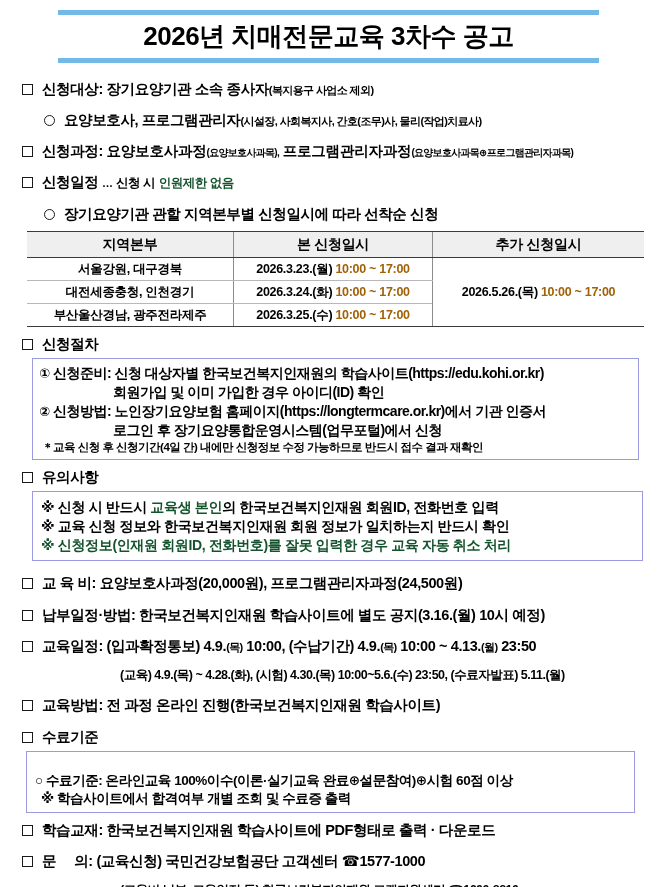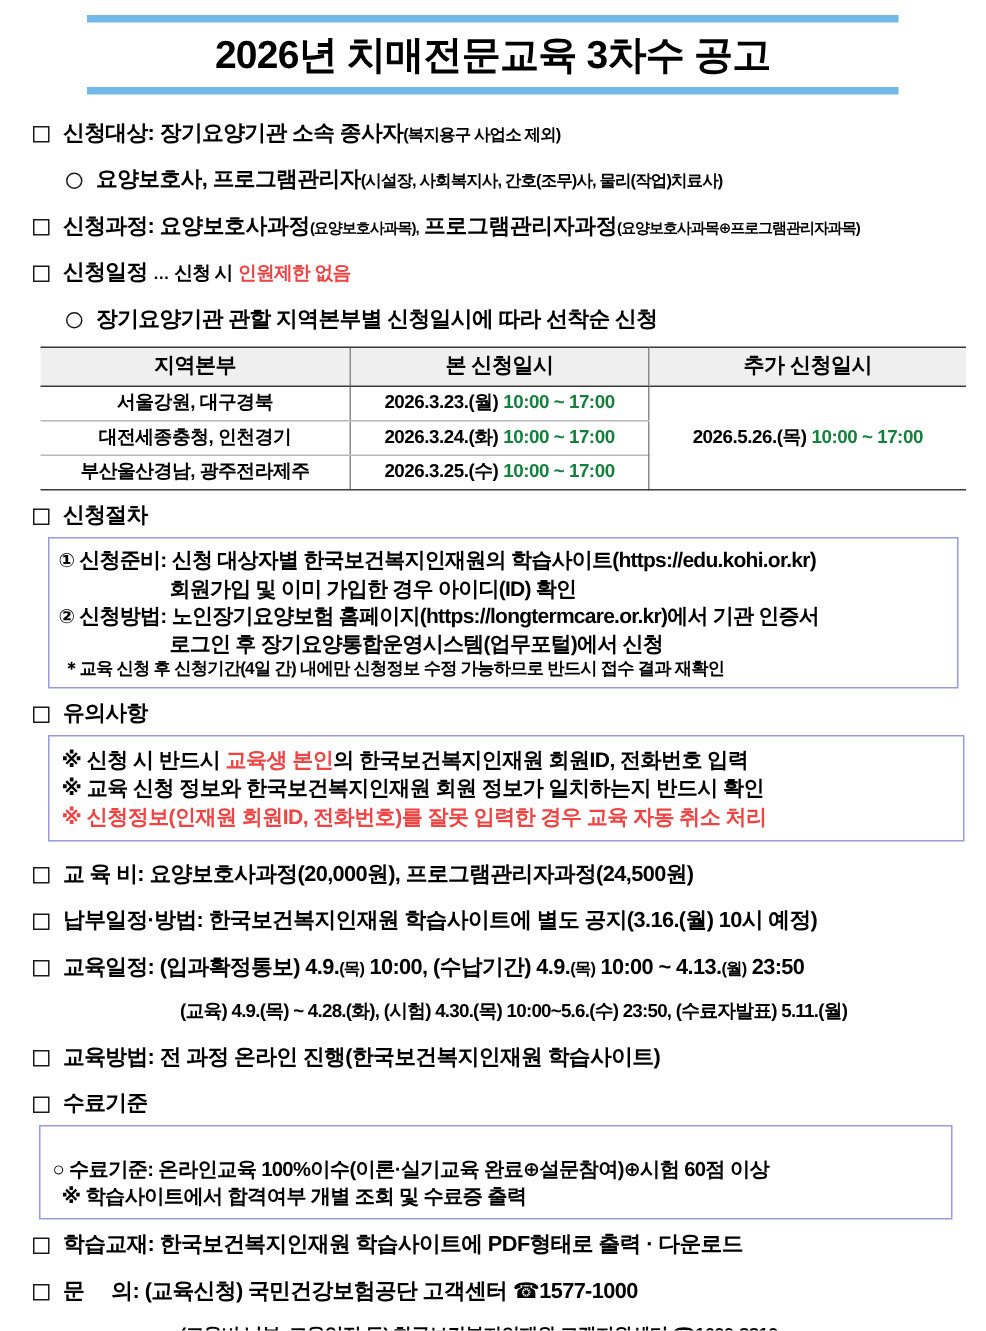--- a/index.html
+++ b/index.html
@@ -88,21 +88,21 @@
   .smaller {
     font-size: 10px;
     font-weight: bold;
     letter-spacing: -0.7px;
   }
   .med {
     font-size: 12.5px;
     font-weight: bold;
     letter-spacing: -0.5px;
   }
-  .blue { color: #ef4444; }
+  .blue { color: #14532d; }
   .gap-lg { height: 17px; }
   .gap-md { height: 13px; }
   .gap-sm { height: 8px; }
   .gap-xs { height: 5px; }
 
   
   .tbl-wrap { margin: 0 0 0 27px; }
   table.schedule {
     border-collapse: collapse;
     width: 615px;
@@ -138,21 +138,21 @@
   table.schedule tbody td.extra {
     border-bottom: 1.8px solid #3a3a3a;
   }
   .col-a { width: 206px; }
   .col-b { width: 198px; }
   .col-c { width: 211px; }
   .reg { font-size: 13.5px; }
   .sp-wide { letter-spacing: 2.6px; }
   .sp-mid  { letter-spacing: 1.2px; }
   .sp-tight{ letter-spacing: -0.2px; }
-  .tm { color: #15803d; font-weight: bold; }
+  .tm { color: #a16207; font-weight: bold; }
 
   
   .box {
     border: 1.3px solid #9a9ae0;
     margin-left: 32px;
     margin-right: 18px;
     padding: 5px 6px 4px 6px;
     box-sizing: border-box;
     background: #ffffff;
   }

